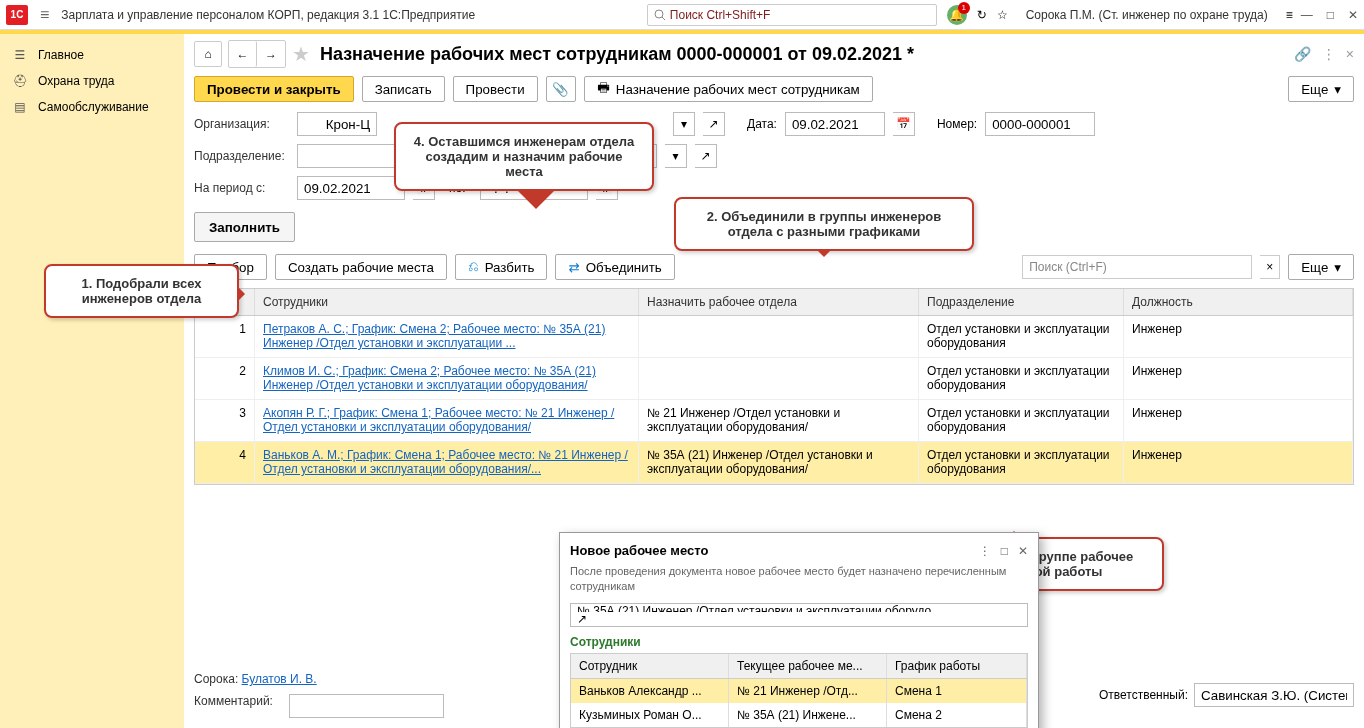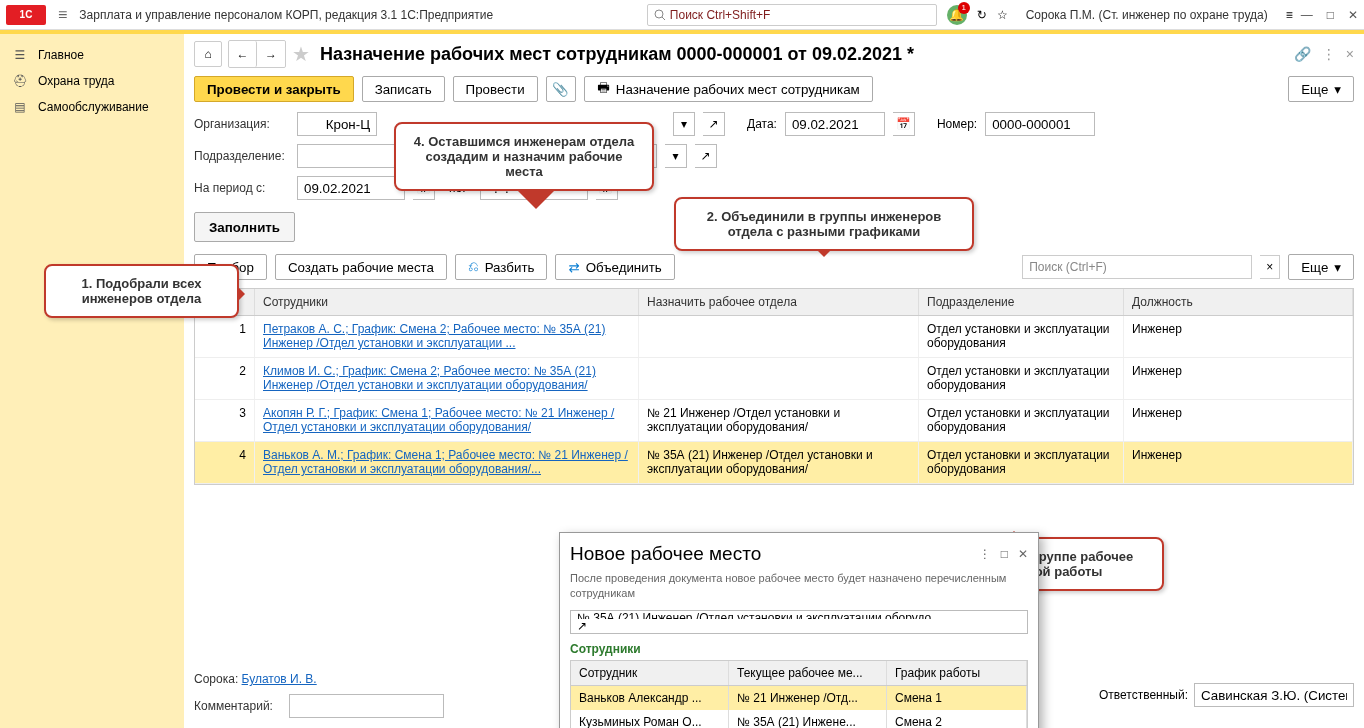--- a/index.html
+++ b/index.html
@@ -1,18 +1,18 @@
 <!DOCTYPE html>
 <html><head>
 <meta charset="utf-8">
 <style>
 * { box-sizing: border-box; margin: 0; padding: 0; font-family: Arial, sans-serif; }
 body { width: 1364px; height: 728px; background: #fff; font-size: 12px; position: relative; overflow: hidden; }
 .top-bar { height: 30px; background: #fff; border-bottom: 1px solid #ddd; display: flex; align-items: center; padding: 0 6px; }
-.logo { width: 40px; height: 20px; background: #e31e24; color: #fff; font-weight: bold; font-size: 10px; display: flex; align-items: center; justify-content: center; border-radius: 2px; margin-right: 6px;}
+.logo { width: 22px; height: 20px; background: #e31e24; color: #fff; font-weight: bold; font-size: 10px; display: flex; align-items: center; justify-content: center; border-radius: 2px; margin-right: 6px;}
 .menu-icn { font-size: 16px; margin: 0 6px; cursor: pointer; color: #666;}
 .app-title { flex: 1; margin-left: 6px; color: #333;}
 .search-top { width: 290px; height: 22px; border: 1px solid #ccc; border-radius: 2px; padding: 0 6px; display:flex;align-items:center;color:#7f1d1d;}
 .search-top svg{margin-right:4px;}
 .top-icons { display: flex; align-items: center; gap: 10px; margin-left: 10px;}
 .bell{position:relative;width:20px;height:20px;background:#65b168;border-radius:50%;display:flex;align-items:center;justify-content:center;color:#fff;}
 .bell .badge{position:absolute;top:-3px;right:-3px;background:#d00;color:#fff;font-size:8px;width:12px;height:12px;border-radius:50%;display:flex;align-items:center;justify-content:center;}
 .user-info{margin: 0 8px;color:#333;}
 .win-btns{display:flex;gap:14px;margin-left:8px;color:#555;}
 
@@ -67,21 +67,21 @@
 .c1::after{right:-16px;top:20px;border:8px solid transparent;border-left-color:#c0392b;}
 .c2{left:490px;top:163px;width:300px;}
 .c2::after{bottom:-16px;left:140px;border:8px solid transparent;border-top-color:#c0392b;}
 .c3{left:680px;top:503px;width:300px;}
 .c3::after{top:-16px;left:140px;border:8px solid transparent;border-bottom-color:#c0392b;}
 .c4{left:210px;top:88px;width:260px;}
 .c4::after{bottom:-40px;left:120px;border:20px solid transparent;border-top-color:#c0392b;}
 
 .popup{position:absolute;left:375px;top:498px;width:480px;height:228px;background:#fff;border:1px solid #999;box-shadow:4px 4px 10px rgba(0,0,0,.3);z-index:20;padding:10px;}
 .popup-hdr{display:flex;align-items:center;margin-bottom:6px;}
-.popup-title{font-size:19px;font-weight:normal;flex:1;}
+.popup-title{font-size:13px;font-weight:bold;flex:1;}
 .popup-ctl{display:flex;gap:10px;color:#666;cursor:pointer;}
 .popup-sub{color:#666;font-size:11px;margin-bottom:8px;line-height:1.4;}
 .popup-inp{width:100%;height:24px;border:1px solid #bbb;padding:0 6px;margin-bottom:8px;display:flex;align-items:flex-start;flex-direction:column;}
 .popup-inp span:first-child{flex:1;overflow:hidden;white-space:nowrap;}
 .popup .green{color:#2d7a2d;font-weight:bold;margin-bottom:4px;}
 .popup-tbl{border:1px solid #ccc;}
 .popup-th,.popup-tr{display:flex;}
 .popup-th{background:#f0f0f0;border-bottom:1px solid #ccc;}
 .popup-th>div,.popup-tr>div{padding:5px 8px;border-right:1px solid #ddd;overflow:hidden;white-space:nowrap;text-overflow:ellipsis;}
 .pc1{width:158px;}.pc2{width:158px;}.pc3{flex:1;}
@@ -255,21 +255,21 @@
             <div class="td col-wp">№ 35А (21) Инженер /Отдел установки и эксплуатации оборудования/</div>
             <div class="td col-dep">Отдел установки и эксплуатации оборудования</div>
             <div class="td col-pos">Инженер</div>
           </div>
         </div>
     </div>
 
     <div class="footer">
       <div style="display:flex;flex-direction:column;gap:8px;">
         <div><span class="lbl2">Сорока:</span> <span class="link2">Булатов И. В.</span></div>
-        <div style="display:flex;align-items:center;gap:16px;">
+        <div style="display:flex;align-items:flex-start;gap:16px;">
             <span class="lbl2">Комментарий:</span>
             <input class="inp" style="width: 155px;" value="">
           </div>
       </div>
       <div class="footer-right">
         <span>Ответственный:</span>
         <input class="inp" style="width: 160px;" value="Савинская З.Ю. (Системнь">
       </div>
     </div>
 

